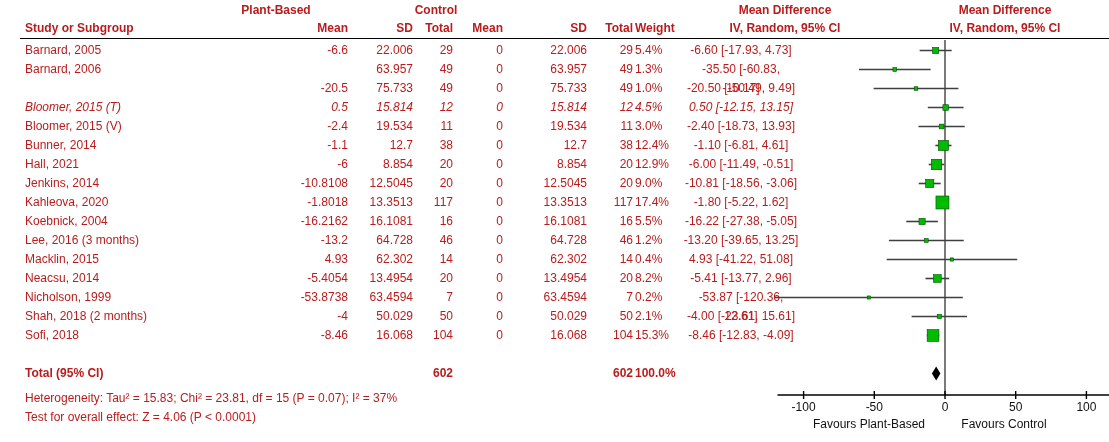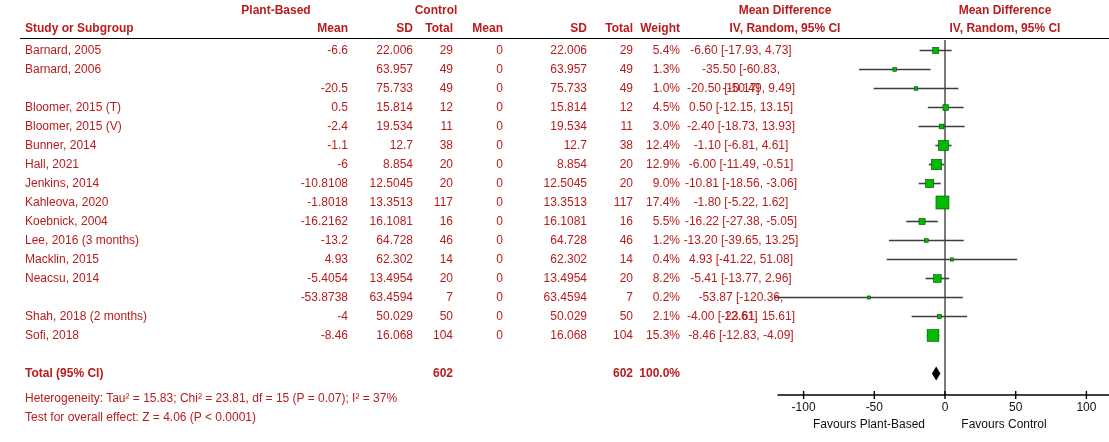--- a/index.html
+++ b/index.html
@@ -17,21 +17,21 @@
   #rule{position:absolute; left:0; top:38px; width:1109px; height:1px; background:#000;}
   
   .cell{position:absolute; top:0; line-height:19px;}
   .c-study  {left:5px;   width:218px; text-align:left;}
   .c-pbmean {left:223px; width:105px; text-align:right;}
   .c-pbsd   {left:330px; width:63px;  text-align:right;}
   .c-pbtot  {left:395px; width:38px;  text-align:right;}
   .c-cmean  {left:435px; width:48px;  text-align:right;}
   .c-csd    {left:485px; width:82px;  text-align:right;}
   .c-ctot   {left:569px; width:44px;  text-align:right;}
-  .c-weight {left:615px; width:45px;  text-align:right;}
+  .c-weight {left:615px; width:45px;  text-align:left;}
   .c-ci     {left:662px; width:118px; text-align:center;}
   .row{position:absolute; left:0; width:785px; height:19px;}
   #total-row{top:364px;}
   .foot{left:5px; line-height:15px;}
   #foot1{top:391px;}
   #foot2{top:410px;}
   #plot-svg{position:absolute; left:0; top:0; pointer-events:none;}
 </style>
 </head>
 <body>
@@ -83,21 +83,21 @@
       <div class="row" style="top: 79px;">
         <span class="cell c-pbmean">-20.5</span>
         <span class="cell c-pbsd">75.733</span>
         <span class="cell c-pbtot">49</span>
         <span class="cell c-cmean">0</span>
         <span class="cell c-csd">75.733</span>
         <span class="cell c-ctot">49</span>
         <span class="cell c-weight">1.0%</span>
         <span class="cell c-ci">-20.50 [-50.49, 9.49]</span>
       </div>
-      <div class="row" style="top: 98px;">
+      <div class="row" style="top: 98px; font-style: italic;">
         <span class="cell c-study">Bloomer, 2015 (T)</span>
         <span class="cell c-pbmean">0.5</span>
         <span class="cell c-pbsd">15.814</span>
         <span class="cell c-pbtot">12</span>
         <span class="cell c-cmean">0</span>
         <span class="cell c-csd">15.814</span>
         <span class="cell c-ctot">12</span>
         <span class="cell c-weight">4.5%</span>
         <span class="cell c-ci">0.50 [-12.15, 13.15]</span>
       </div>
@@ -194,20 +194,21 @@
         <span class="cell c-pbmean">-5.4054</span>
         <span class="cell c-pbsd">13.4954</span>
         <span class="cell c-pbtot">20</span>
         <span class="cell c-cmean">0</span>
         <span class="cell c-csd">13.4954</span>
         <span class="cell c-ctot">20</span>
         <span class="cell c-weight">8.2%</span>
         <span class="cell c-ci">-5.41 [-13.77, 2.96]</span>
       </div>
       <div class="row" style="top: 288px;">
+        <span class="cell c-study">Nicholson, 1999</span>
         <span class="cell c-pbmean">-53.8738</span>
         <span class="cell c-pbsd">63.4594</span>
         <span class="cell c-pbtot">7</span>
         <span class="cell c-cmean">0</span>
         <span class="cell c-csd">63.4594</span>
         <span class="cell c-ctot">7</span>
         <span class="cell c-weight">0.2%</span>
         <span class="cell c-ci">-53.87 [-120.36, 12.61]</span>
       </div>
       <div class="row" style="top: 307px;">

